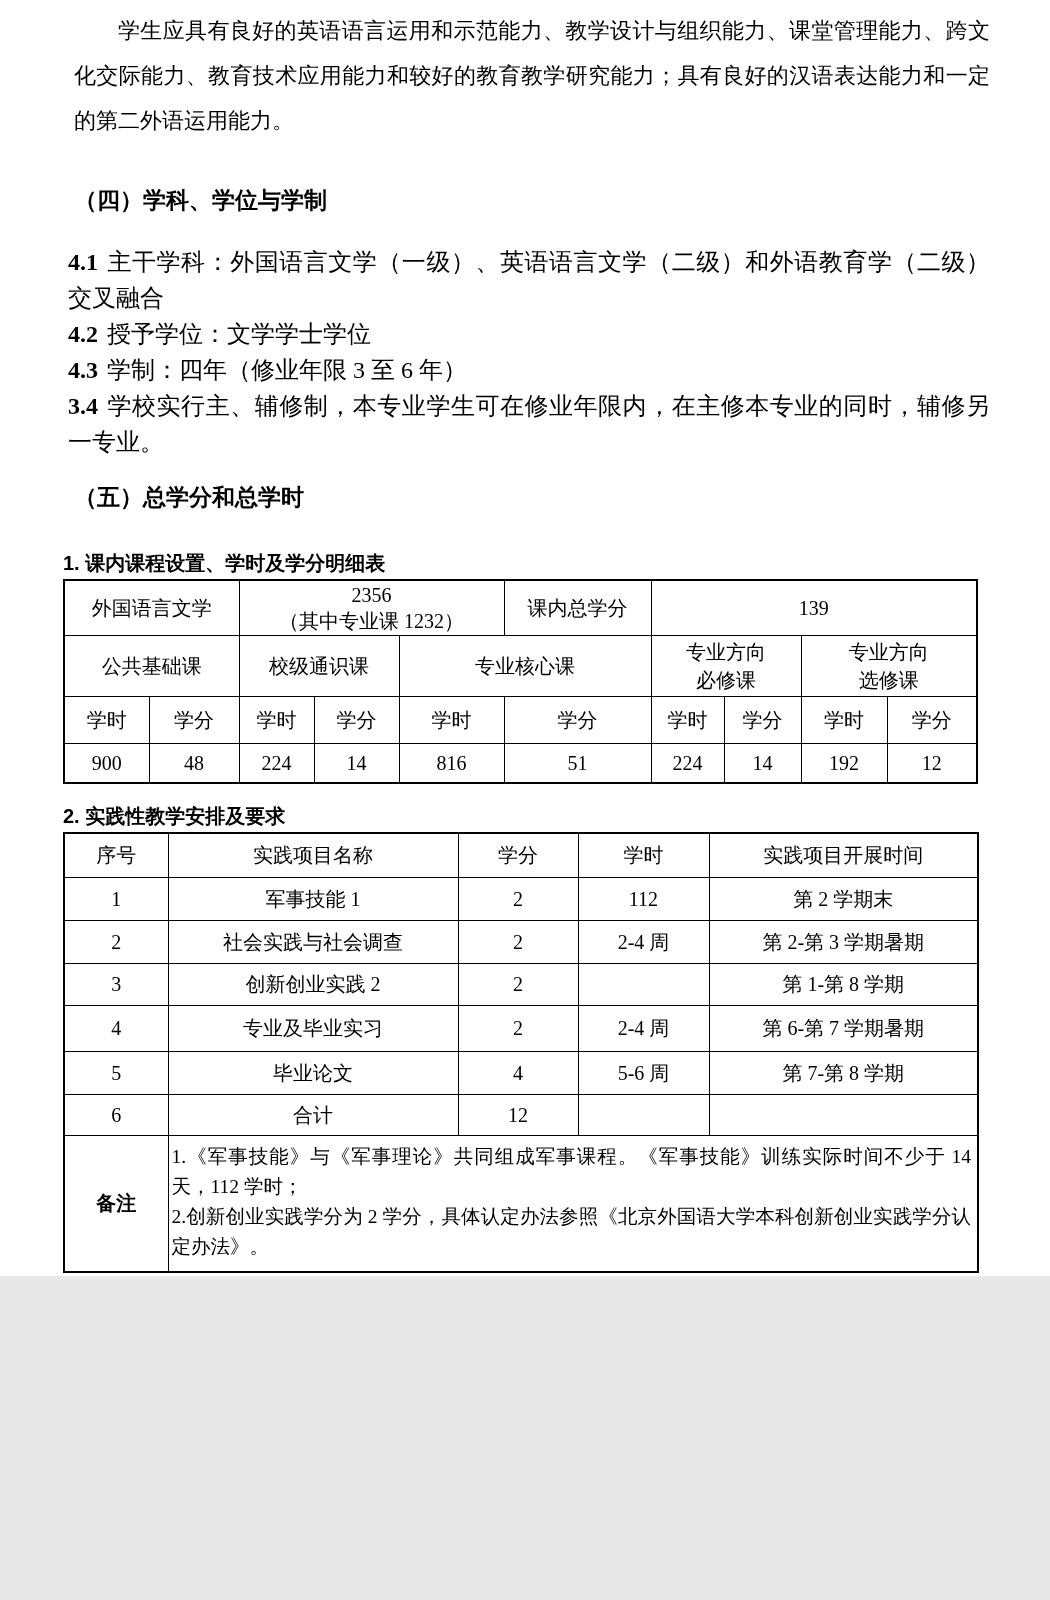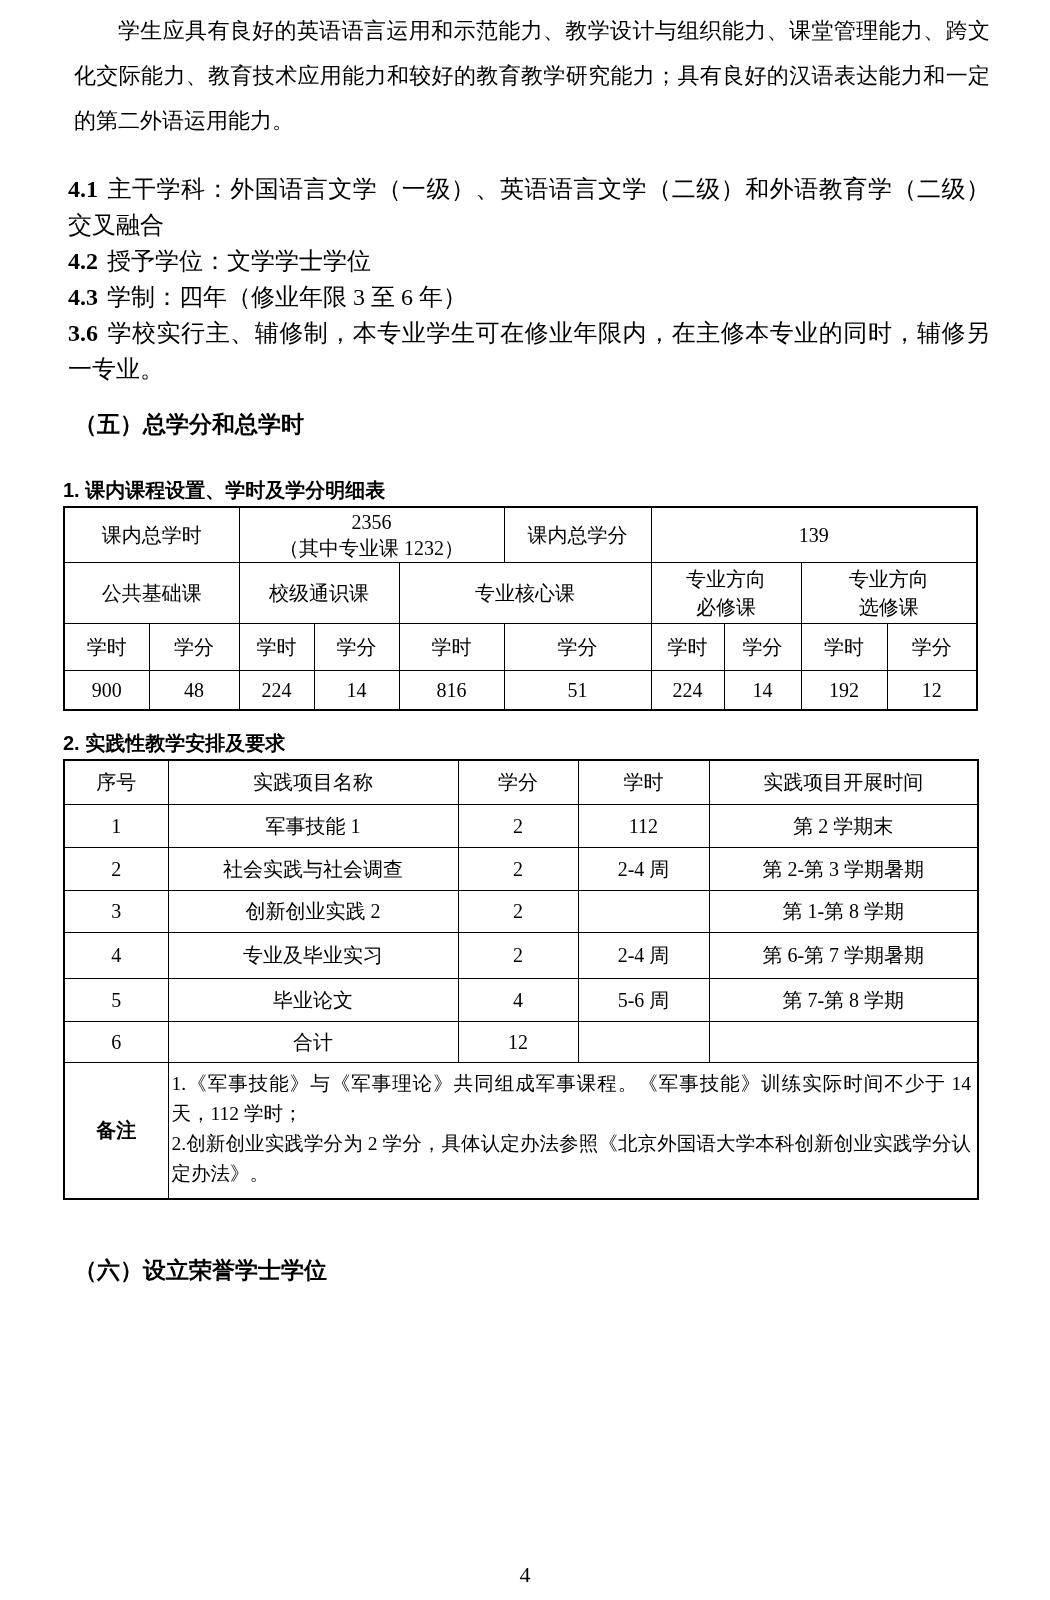--- a/index.html
+++ b/index.html
@@ -1,19 +1,19 @@
 <!DOCTYPE html>
 <html><head>
 <meta charset="utf-8">
 <style>
   html, body { margin: 0; padding: 0; background: #e8e8e8; }
   .page {
     position: relative;
     width: 1050px;
-    height: 1600px;
+    height: 1276px;
     margin: 0 auto;
     background: #ffffff;
     color: #000;
     font-family: "Liberation Serif", "DejaVu Serif", serif;
     overflow: hidden;
   }
   .content { padding: 0 60px 0 63px; }
 
   .para {
     margin: 0 0 0 11px;
@@ -101,26 +101,27 @@
   }
 </style>
 </head>
 <body>
 
 <div class="page">
   <div class="content">
 
     <p class="para first">学生应具有良好的英语语言运用和示范能力、教学设计与组织能力、课堂管理能力、跨文化交际能力、教育技术应用能力和较好的教育教学研究能力；具有良好的汉语表达能力和一定的第二外语运用能力。</p>
 
+    <h2 class="sec-heading h4">（四）学科、学位与学制</h2>
 
     <div class="items">
       <div class="item"><span class="item-num">4.1</span><span>主干学科：外国语言文学（一级）、英语语言文学（二级）和外语教育学（二级）交叉融合</span></div>
       <div class="item"><span class="item-num">4.2</span><span>授予学位：文学学士学位</span></div>
       <div class="item"><span class="item-num">4.3</span><span>学制：四年（修业年限 3 至 6 年）</span></div>
-      <div class="item"><span class="item-num">3.6</span><span>学校实行主、辅修制，本专业学生可在修业年限内，在主修本专业的同时，辅修另一专业。</span></div>
+      <div class="item"><span class="item-num">3.4</span><span>学校实行主、辅修制，本专业学生可在修业年限内，在主修本专业的同时，辅修另一专业。</span></div>
     </div>
 
     <h2 class="sec-heading h5">（五）总学分和总学时</h2>
 
 
     <p class="tbl-title tt1">1. 课内课程设置、学时及学分明细表</p>
 
     <table class="t1">
       <colgroup>
         <col style="width:85px">
@@ -129,21 +130,21 @@
           <col style="width:85px">
           <col style="width:105px">
         <col style="width:147px">
           <col style="width:73px">
           <col style="width:77px">
           <col style="width:86px">
           <col style="width:90px">
       </colgroup>
       <tbody>
           <tr class="r1">
-        <td colspan="2">课内总学时</td>
+        <td colspan="2">外国语言文学</td>
         <td colspan="3">
           <span class="block">2356</span>
           <span class="block">（其中专业课 1232）</span>
         </td>
         <td>课内总学分</td>
         <td colspan="4">139</td>
       </tr>
       <tr class="r2">
         <td colspan="2">公共基础课</td>
         <td colspan="2">校级通识课</td>

